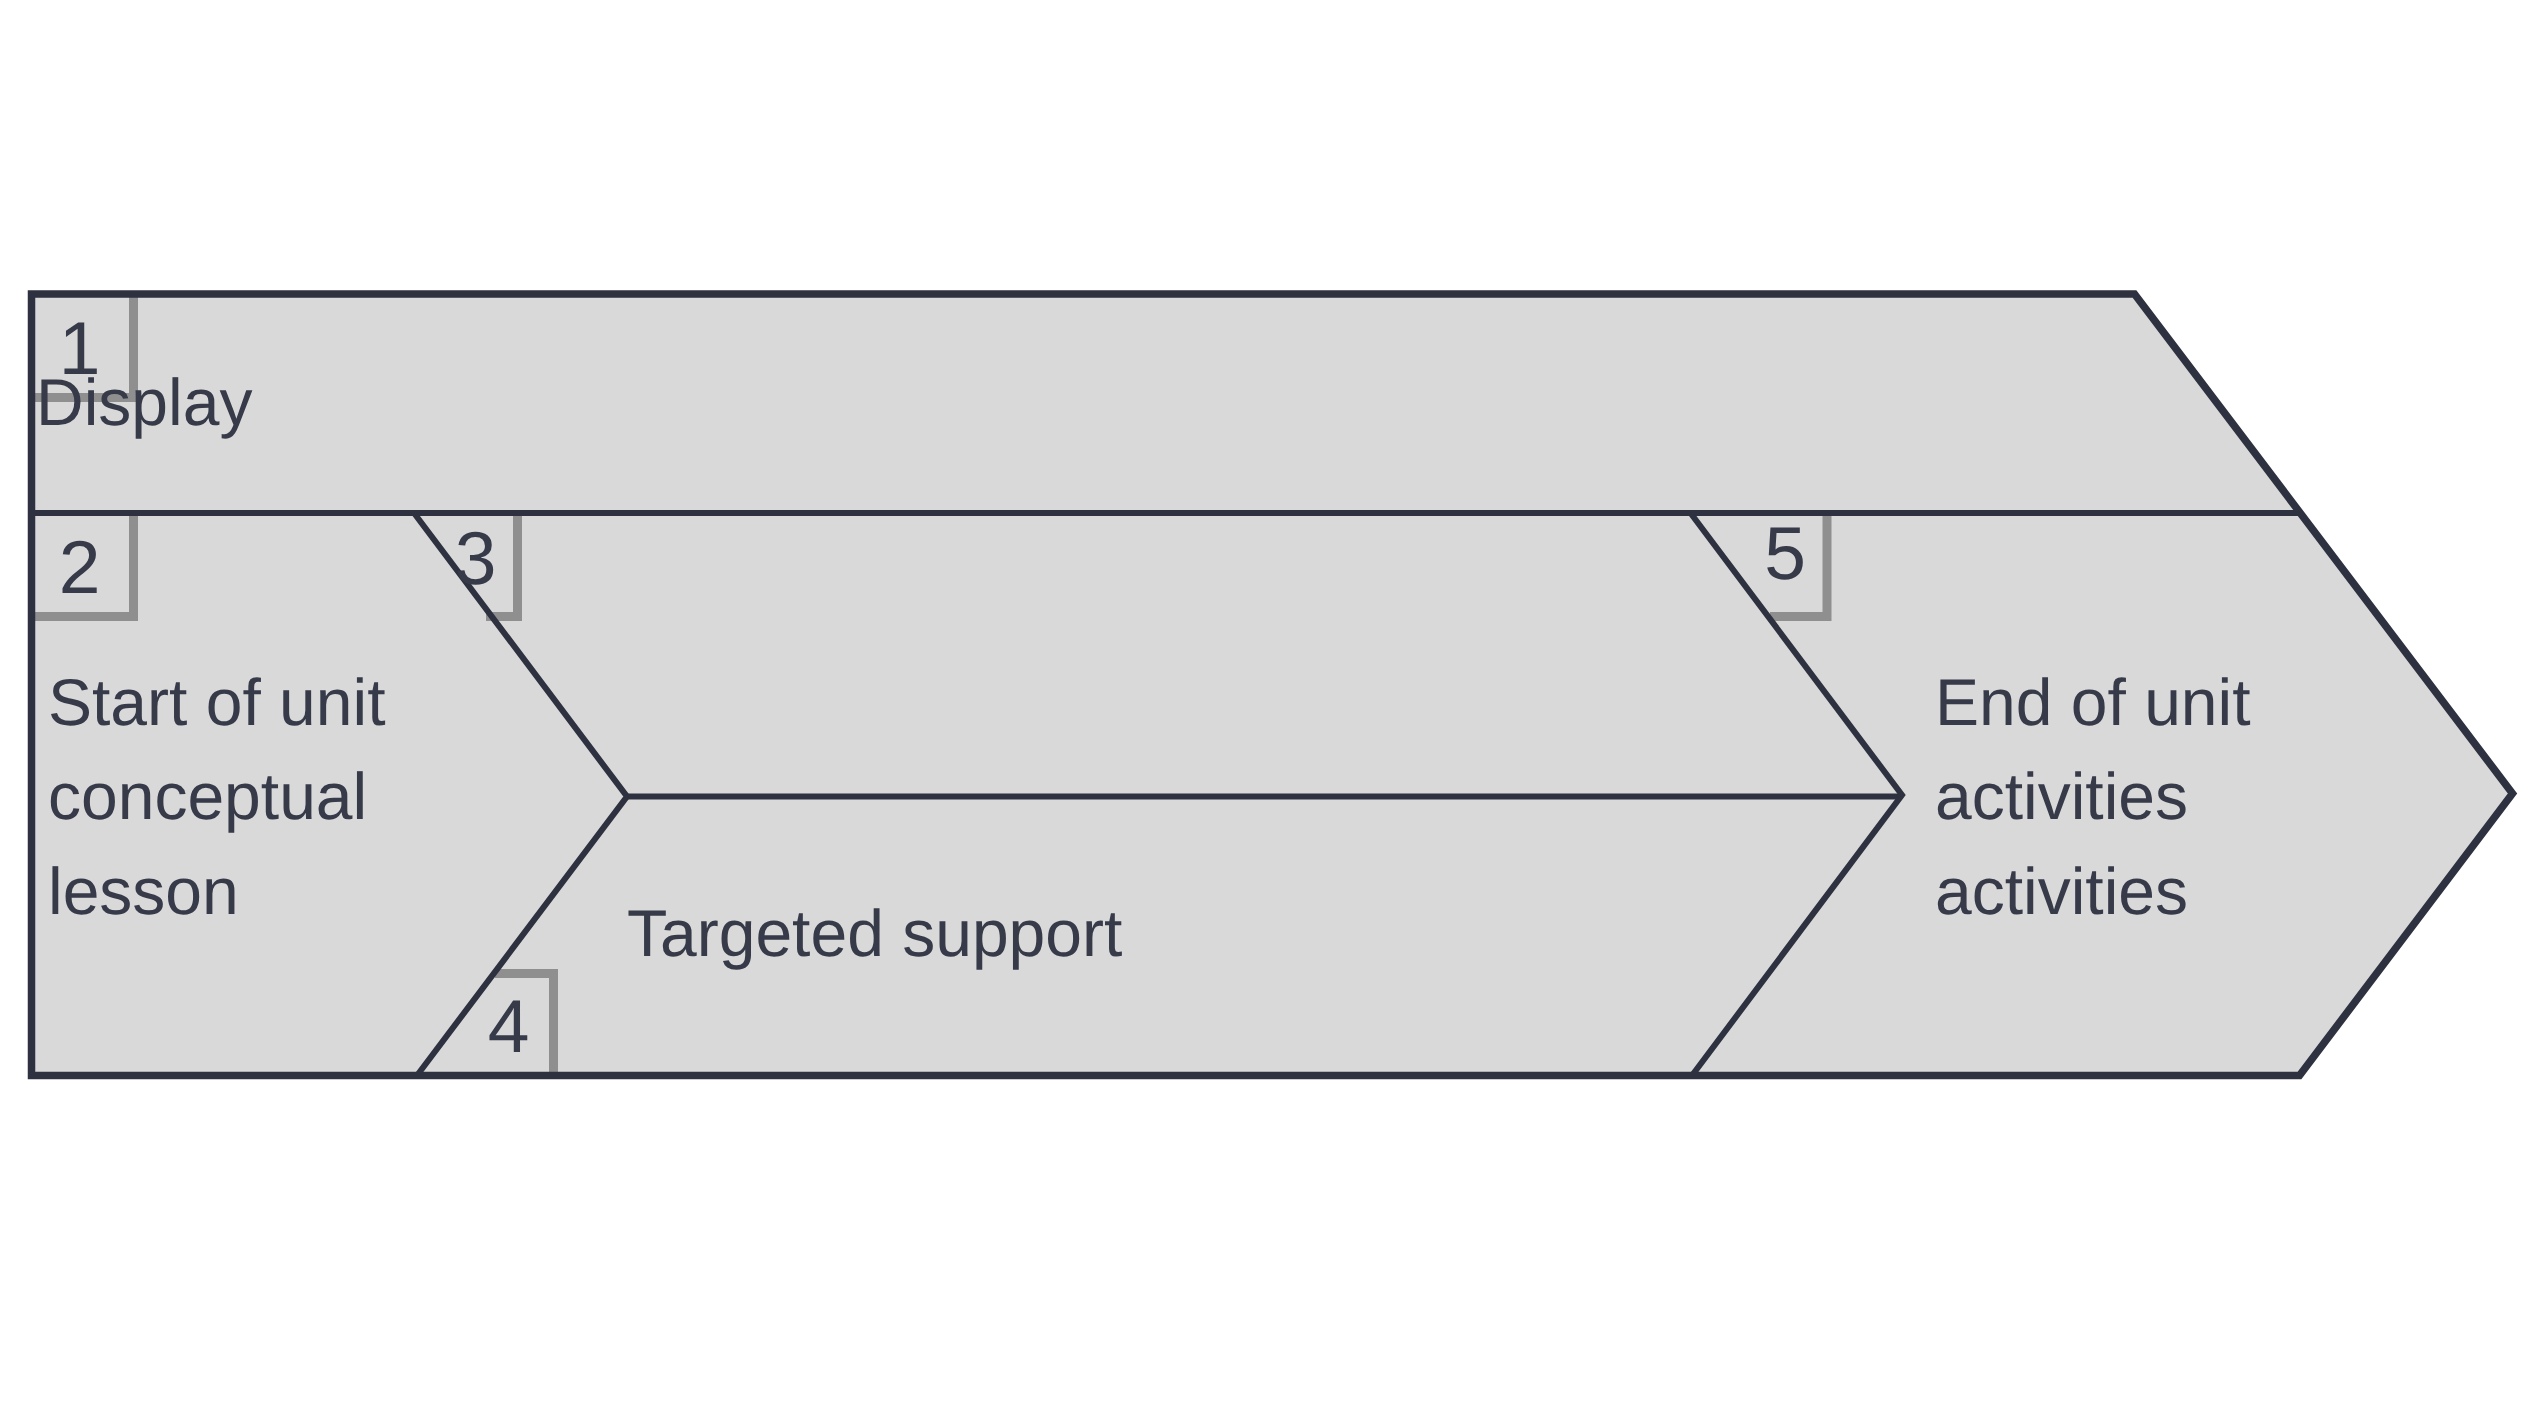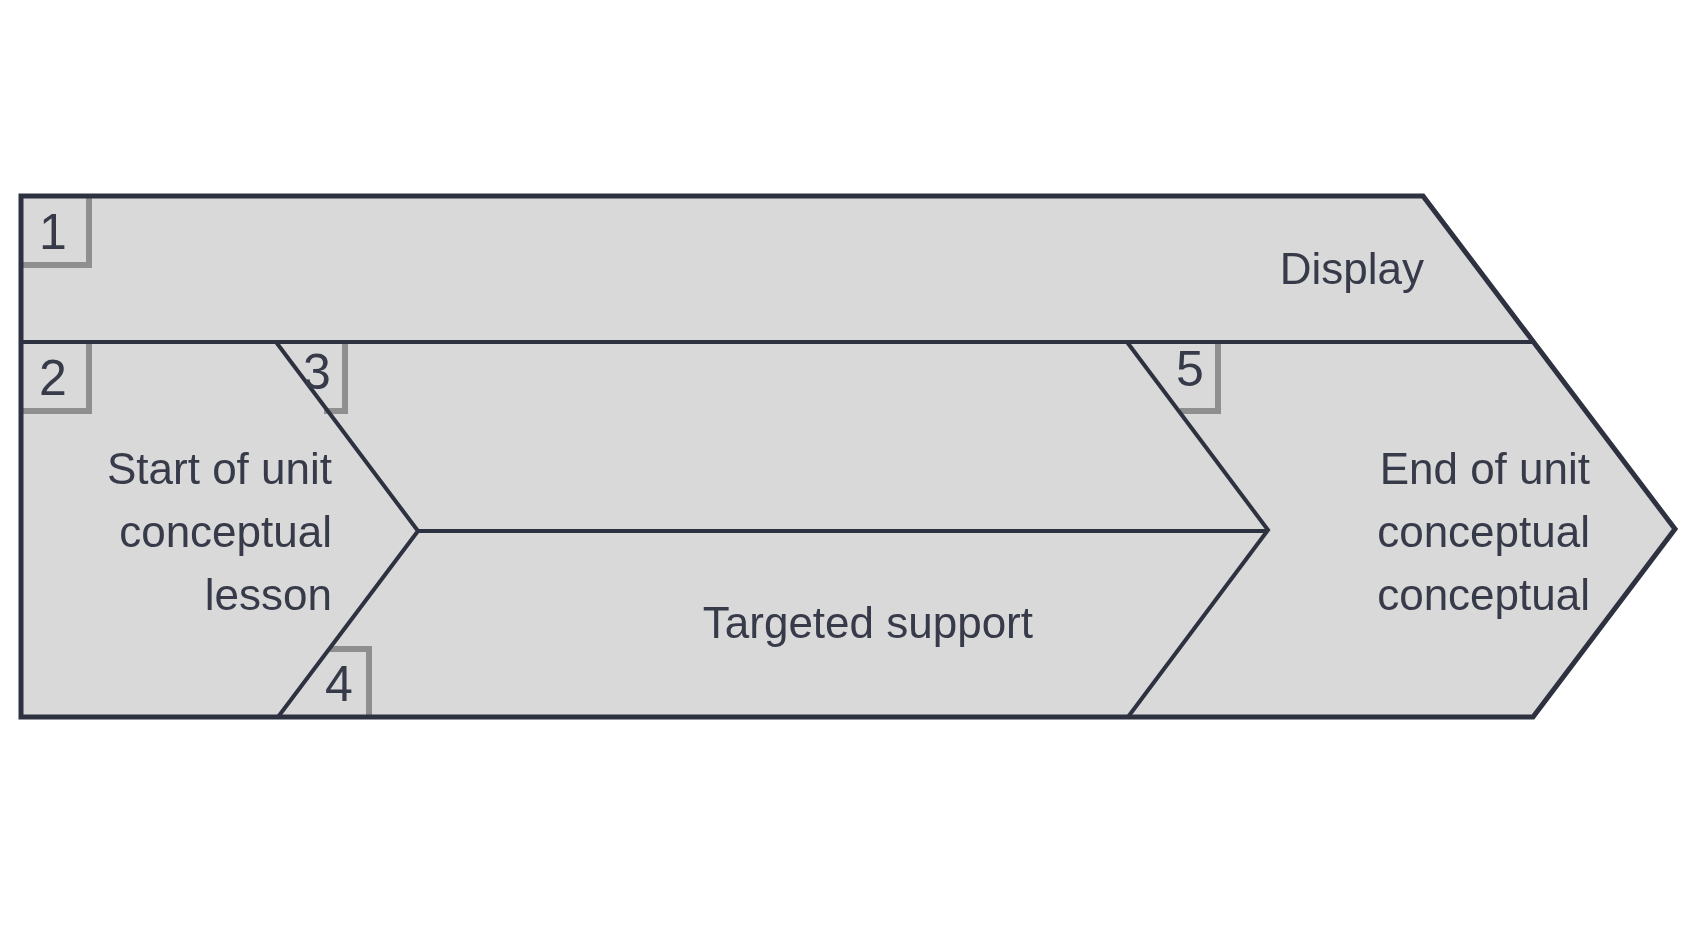--- a/index.html
+++ b/index.html
@@ -18,21 +18,21 @@
   .stage svg {
     position: absolute;
     left: 0;
     top: 0;
   }
   .label {
     position: absolute;
     color: #363a49;
     font-size: 44px;
     line-height: 63px;
-    text-align: right;
+    text-align: left;
     white-space: normal;
     user-select: none;
   }
   .label.single {
     white-space: nowrap;
   }
   .badge-num {
     position: absolute;
     color: #363a49;
     font-size: 50px;
@@ -72,17 +72,17 @@
   <div class="badge-num" style="left:53px; top:378px;">2</div>
   <div class="badge-num" style="left:317px; top:372px;">3</div>
   <div class="badge-num" style="left:339px; top:684px;">4</div>
   <div class="badge-num" style="left:1190px; top:369px;">5</div>
 
   <div class="label single" style="left:24px; top:237px; width:1400px;">Display</div>
 
   <div class="label" style="left:32px; top:437px; width:300px;">Start of unit conceptual lesson</div>
 
 
-  <div class="label single" style="left:433px; top:591px; width:600px;">Targeted support</div>
+  <div class="label single" style="left:418px; top:591px; width:600px;">Targeted support</div>
 
-  <div class="label" style="left:1290px; top:437px; width:300px;">End of unit conceptual conceptual</div>
+  <div class="label" style="left:1290px; top:437px; width:300px;">End of unit activities activities</div>
 
 </div>
 
 </body></html>

